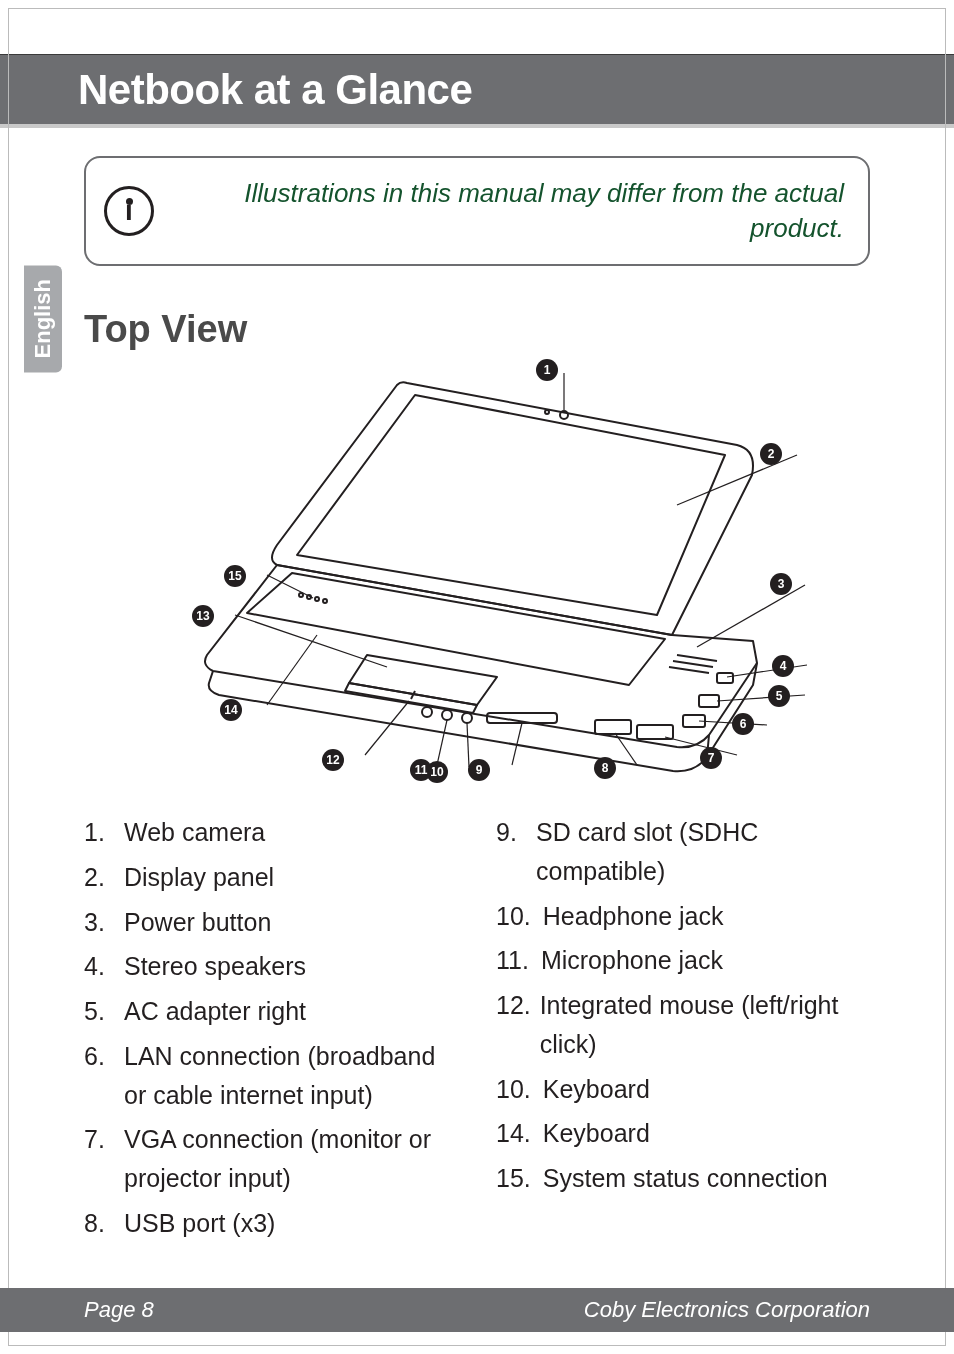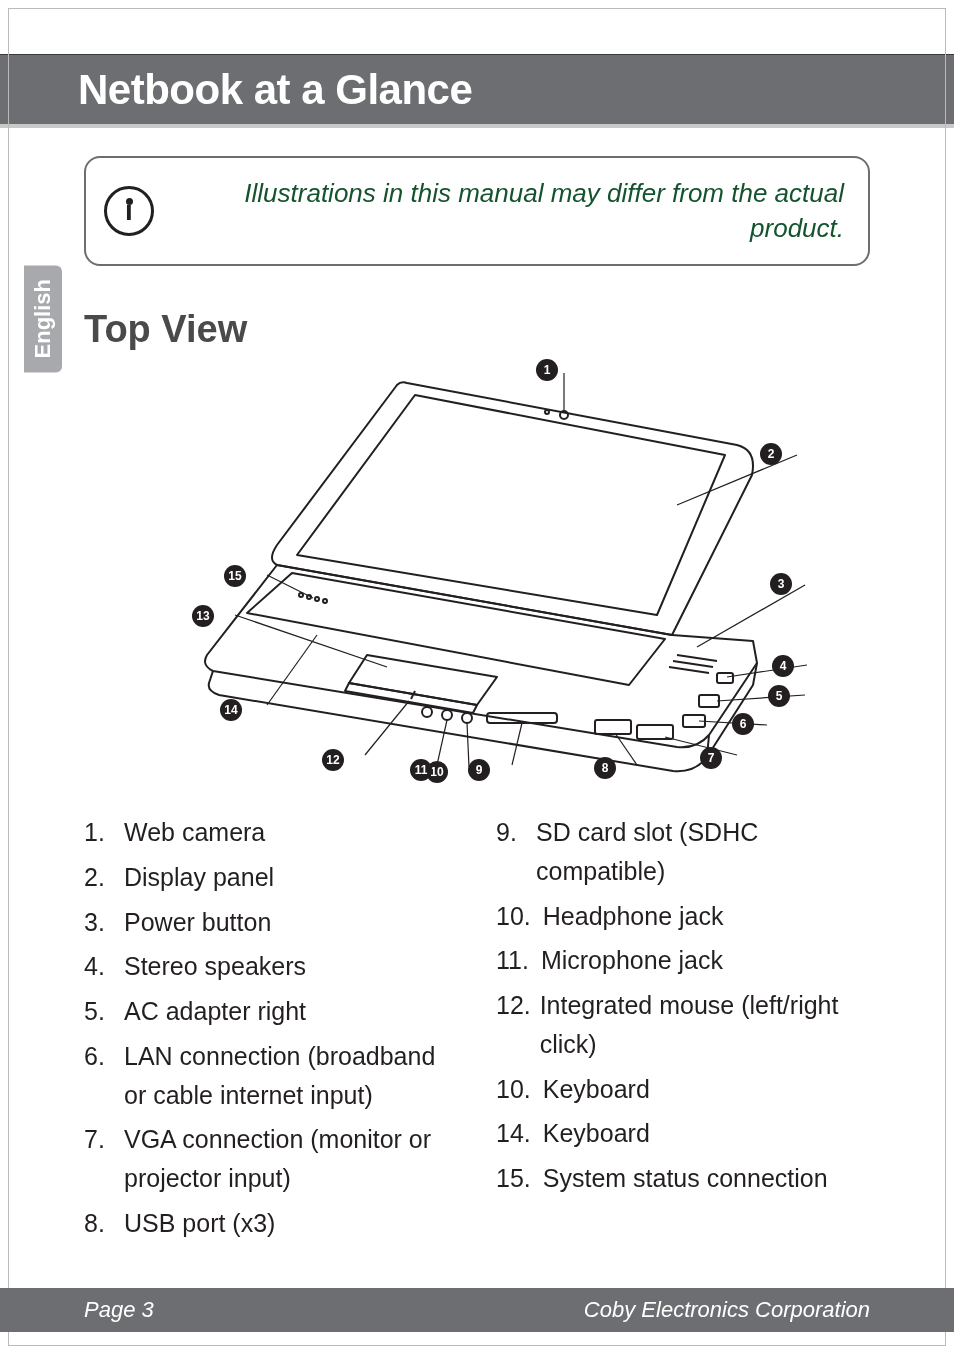--- a/index.html
+++ b/index.html
@@ -321,15 +321,15 @@
       <li>
           <span class="num">15.</span>
           <span>System status connection</span>
         </li>
     </ol>
   </div>
 
 </div>
 
 <div class="footer">
-  <span>Page 3</span>
+  <span>Page 8</span>
   <span>Coby Electronics Corporation</span>
 </div>
 
 </body></html>

